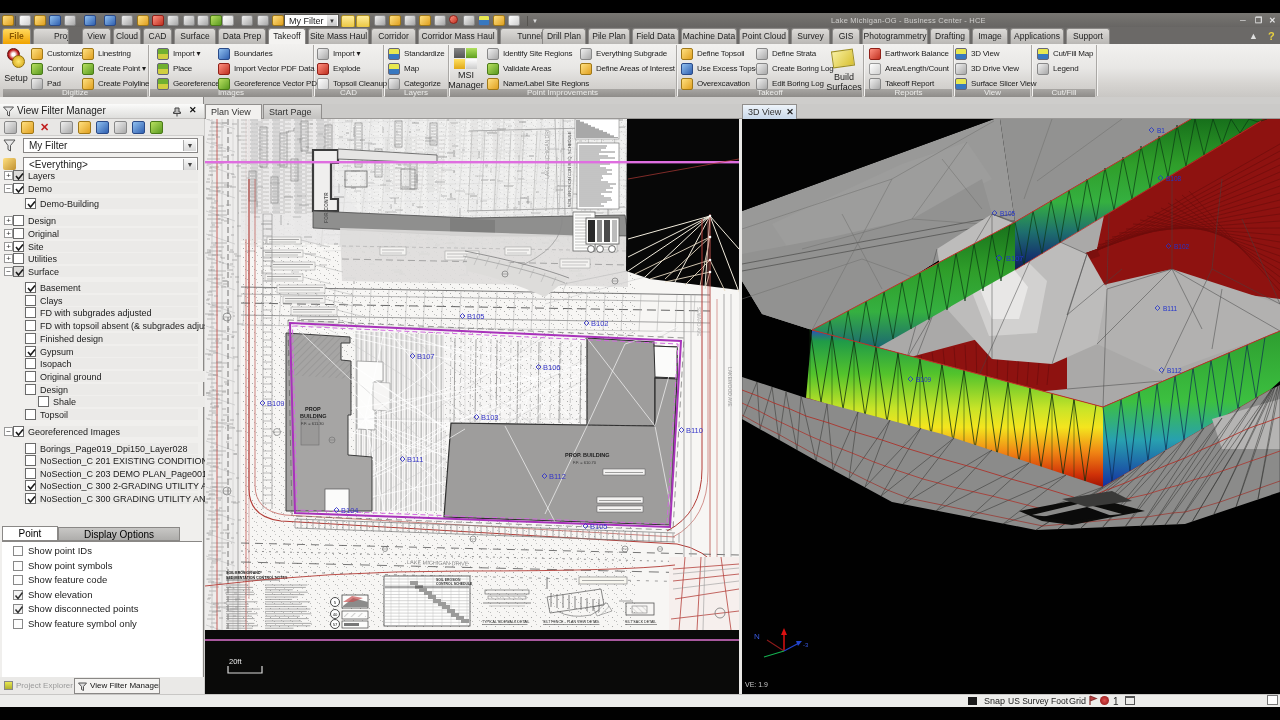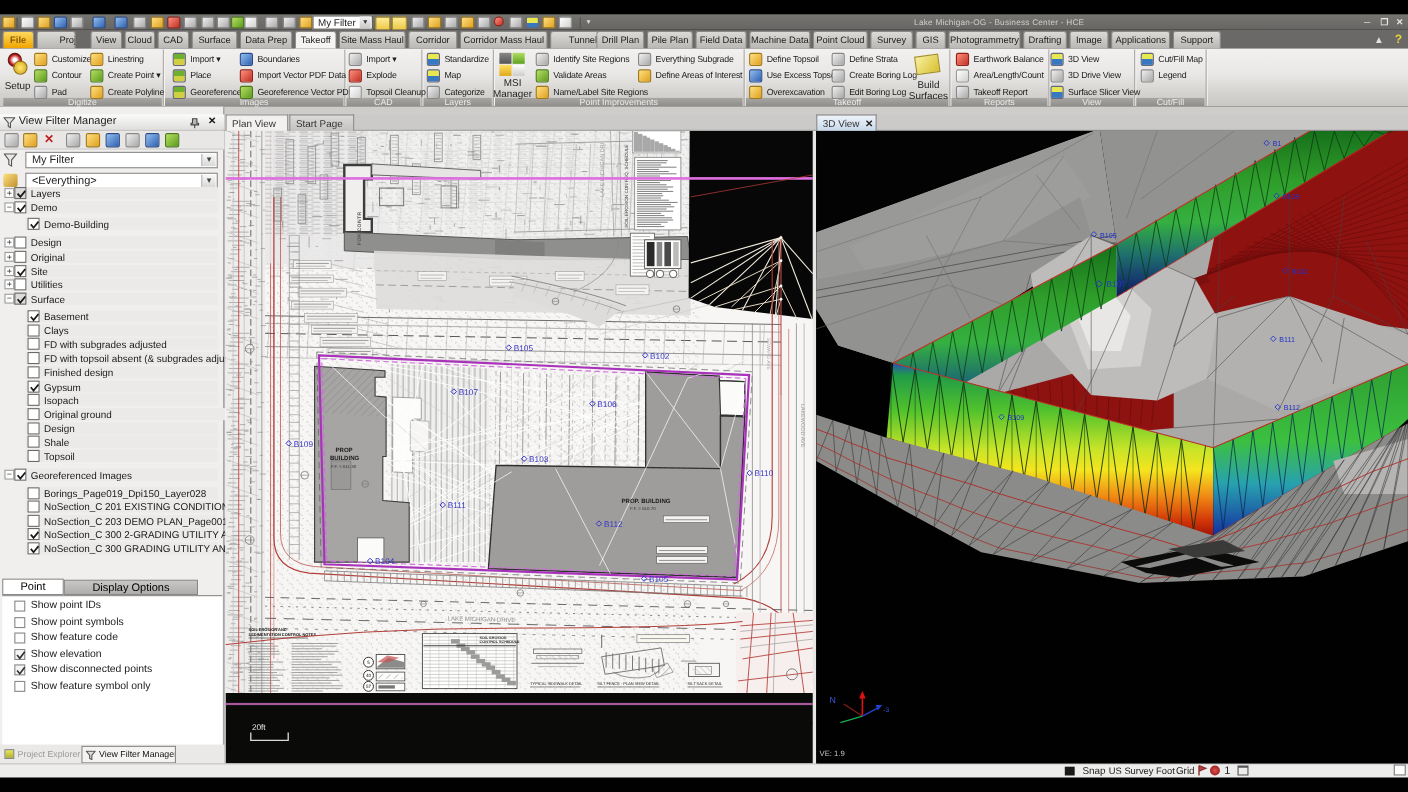--- a/index.html
+++ b/index.html
@@ -486,21 +486,21 @@
     <div class="trow" style="left:0; top:372px; width:243px;">
       <span class="bg" style="left:23px; right:6px;"></span>
       <span class="cb" style="left:25px;"></span>
       <span class="ttx" style="left:40px;">Original ground</span>
     </div>
     <div class="trow" style="left:0; top:384.5px; width:204px;">
       <span class="bg" style="left:23px; right:6px;"></span>
       <span class="cb" style="left:25px;"></span>
       <span class="ttx" style="left:40px;">Design</span>
     </div>
-    <div class="trow" style="left:0; top:397px; width:204px;">
+    <div class="trow" style="left:13px; top:397px; width:204px;">
       <span class="bg" style="left:23px; right:6px;"></span>
       <span class="cb" style="left:25px;"></span>
       <span class="ttx" style="left:40px;">Shale</span>
     </div>
     <div class="trow" style="left:0; top:409.5px; width:204px;">
       <span class="bg" style="left:23px; right:6px;"></span>
       <span class="cb" style="left:25px;"></span>
       <span class="ttx" style="left:40px;">Topsoil</span>
     </div>
     <div class="trow" style="left:0; top:426.5px; width:204px;">

